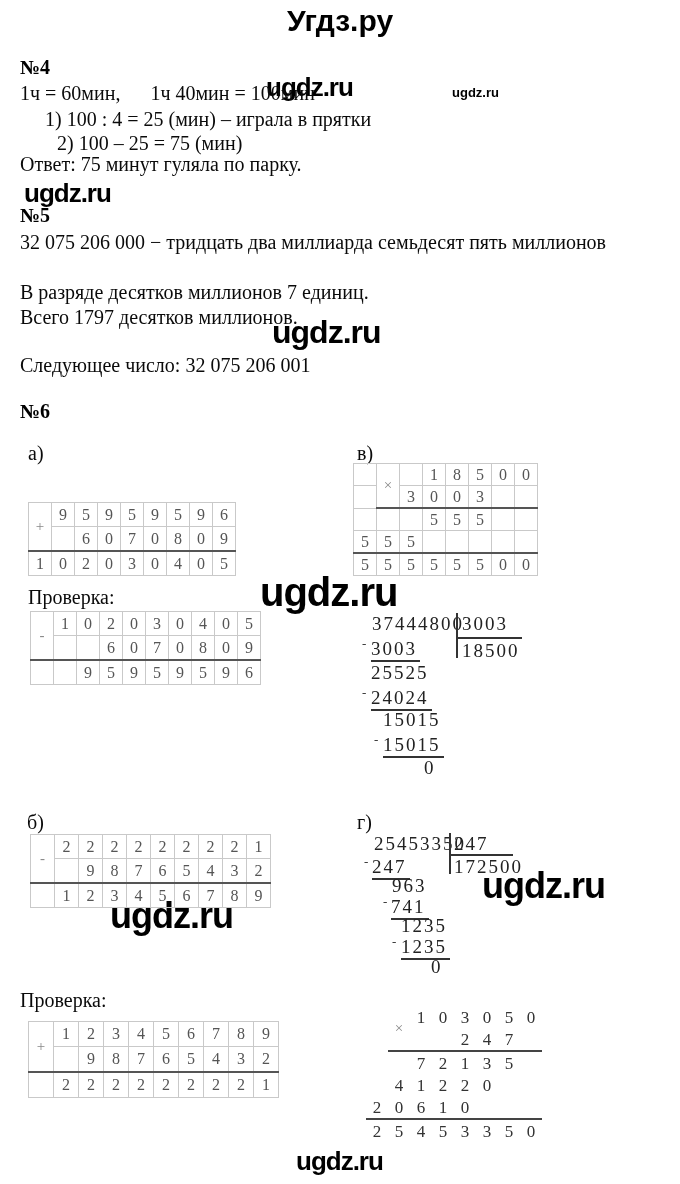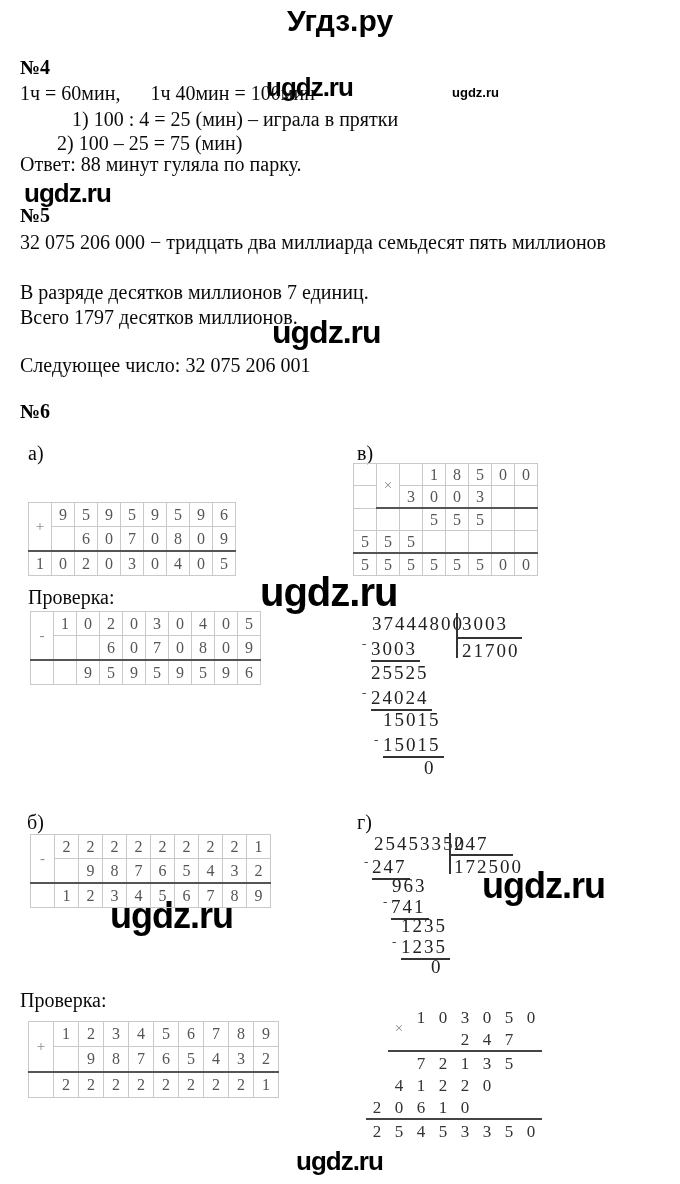--- a/index.html
+++ b/index.html
@@ -43,23 +43,23 @@
   <span class="wm" style="left:452px;top:86px;font-size:13px;letter-spacing:0;">ugdz.ru</span>
   <span class="wm" style="left:24px;top:180px;font-size:26px;">ugdz.ru</span>
   <span class="wm" style="left:272px;top:316px;font-size:32px;">ugdz.ru</span>
   <span class="wm" style="left:260px;top:572px;font-size:40px;">ugdz.ru</span>
   <span class="wm" style="left:110px;top:898px;font-size:36px;">ugdz.ru</span>
   <span class="wm" style="left:482px;top:868px;font-size:36px;">ugdz.ru</span>
   <span class="wm" style="left:296px;top:1148px;font-size:26px;">ugdz.ru</span>
 
   <div class="head" style="left:20px;top:56px;">№4</div>
   <div class="txt" style="left:20px;top:81px;">1ч = 60мин,&nbsp;&nbsp;&nbsp;&nbsp;&nbsp; 1ч 40мин = 100мин</div>
-  <div class="txt" style="left:72px;top:107px;">1) 100 : 4 = 25 (мин) – играла в прятки</div>
+  <div class="txt" style="left:45px;top:107px;">1) 100 : 4 = 25 (мин) – играла в прятки</div>
   <div class="txt" style="left:57px;top:131px;">2) 100 – 25 = 75 (мин)</div>
-  <div class="txt" style="left:20px;top:152px;">Ответ: 88 минут гуляла по парку.</div>
+  <div class="txt" style="left:20px;top:152px;">Ответ: 75 минут гуляла по парку.</div>
 
   <div class="head" style="left:20px;top:204px;">№5</div>
   <div class="txt" style="left:20px;top:230px;">32 075 206 000 − тридцать два миллиарда семьдесят пять миллионов</div>
   <div class="txt" style="left:20px;top:280px;">В разряде десятков миллионов 7 единиц.</div>
   <div class="txt" style="left:20px;top:305px;">Всего 1797 десятков миллионов.</div>
   <div class="txt" style="left:20px;top:353px;">Следующее число: 32 075 206 001</div>
 
   <div class="head" style="left:20px;top:400px;">№6</div>
 
   <div class="txt" style="left:28px;top:441px;">а)</div>
@@ -202,21 +202,21 @@
           </tr>
         </tbody>
       </table>
     </div>
 
   <div class="division" style="left:360px;top:610px;width:180px;height:170px;">
     <span style="left:12px;top:4px;">37444800</span>
     <div class="vbar" style="left:96px;top:3px;height:45px;"></div>
     <span style="left:102px;top:4px;">3003</span>
     <div class="hline" style="left:98px;top:27px;width:64px;"></div>
-    <span style="left:102px;top:31px;">21700</span>
+    <span style="left:102px;top:31px;">18500</span>
     <span class="mns" style="left:2px;top:27px;">-</span>
     <span class="under" style="left:11px;top:29px;">3003</span>
     <span style="left:11px;top:53px;">25525</span>
     <span class="mns" style="left:2px;top:76px;">-</span>
     <span class="under" style="left:11px;top:78px;">24024</span>
     <span style="left:23px;top:100px;">15015</span>
     <span class="mns" style="left:14px;top:123px;">-</span>
     <span class="under" style="left:23px;top:125px;">15015</span>
     <span style="left:64px;top:148px;">0</span>
   </div>

